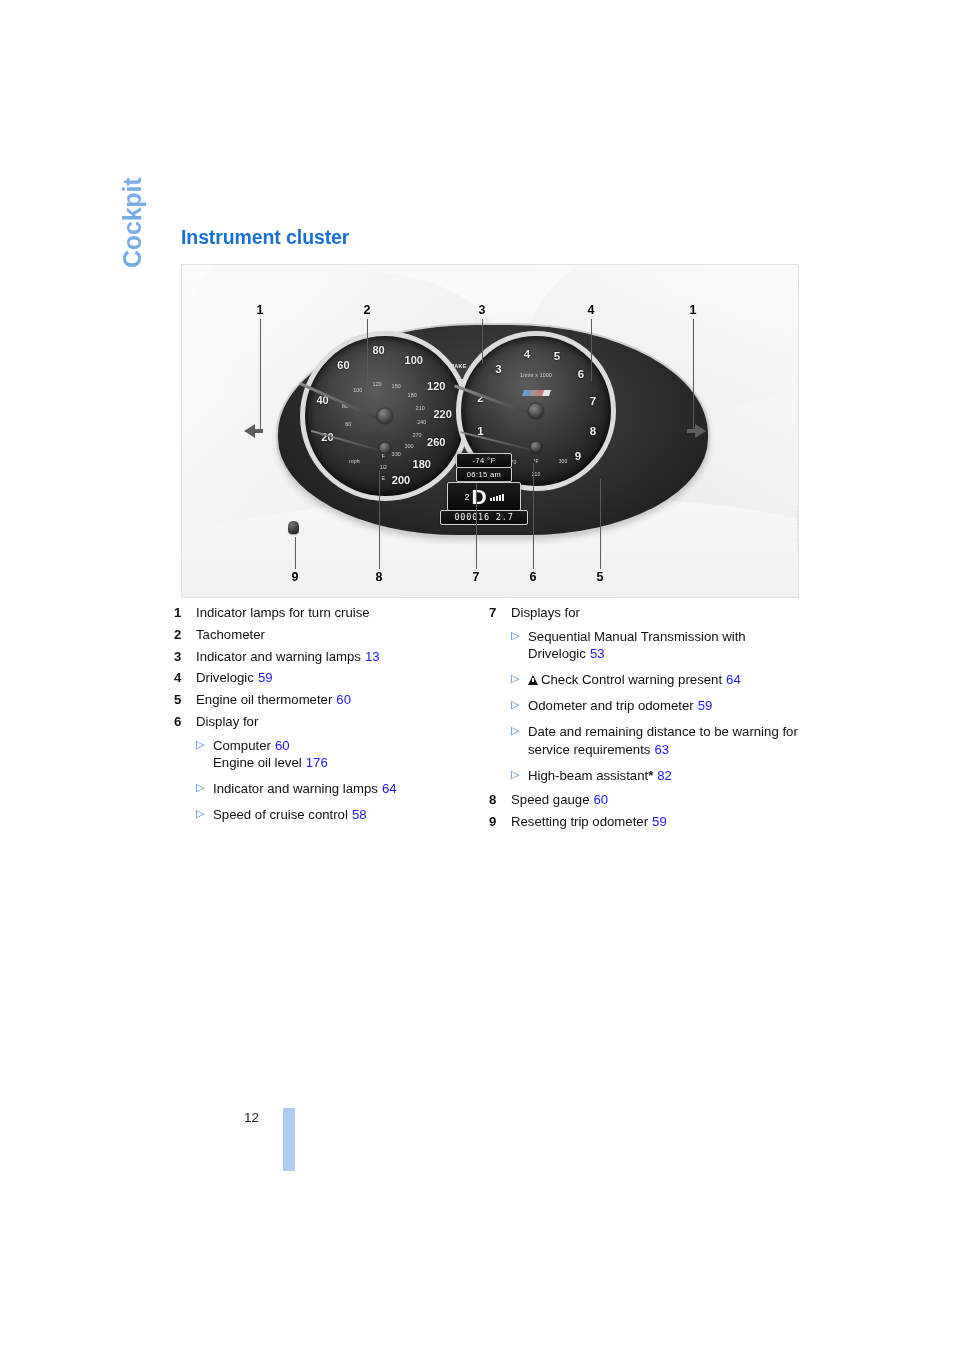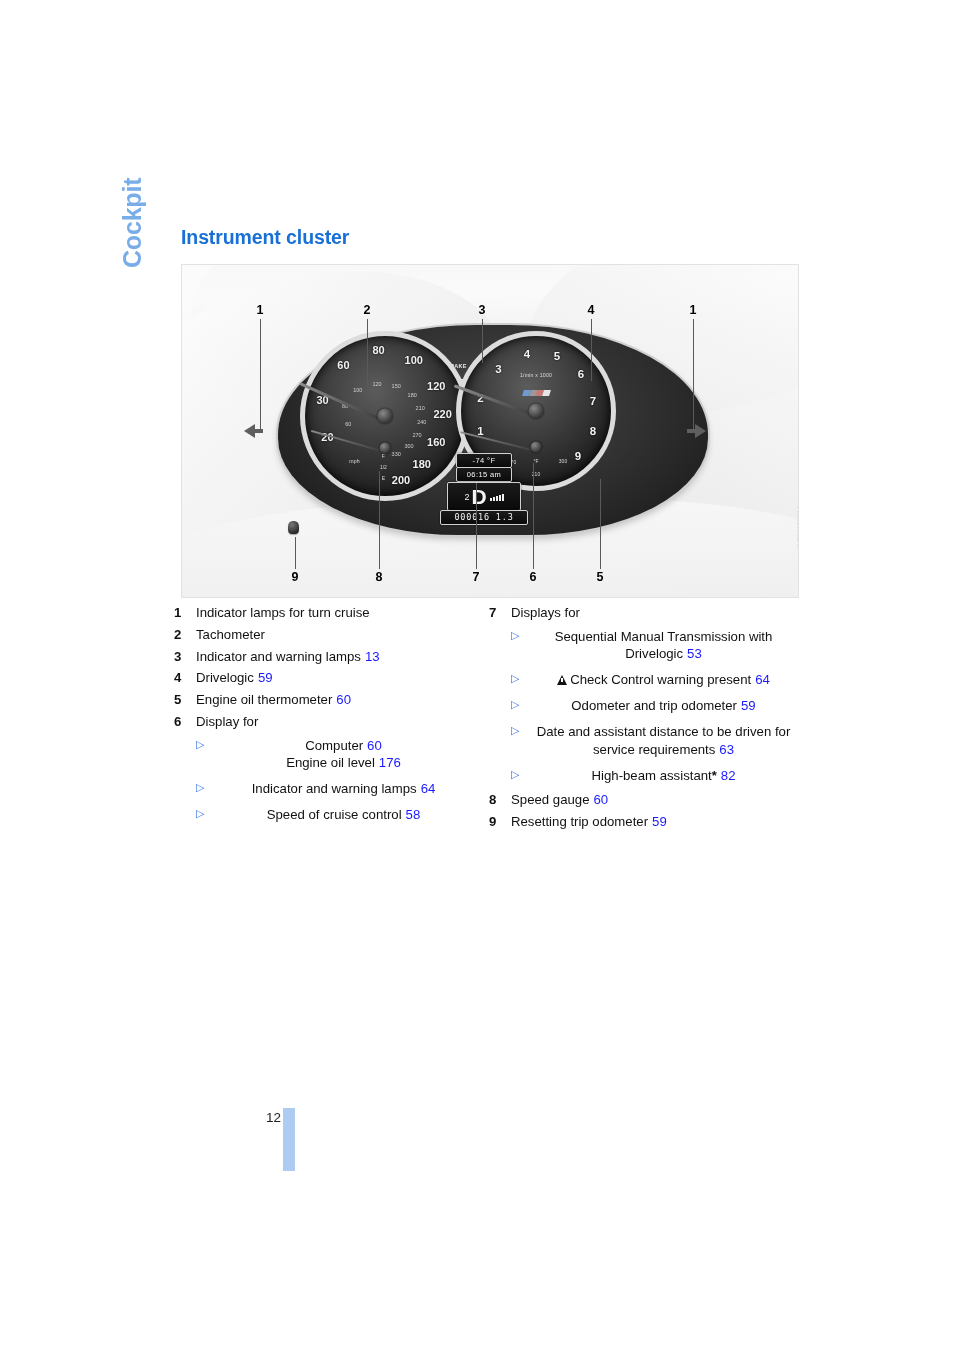--- a/index.html
+++ b/index.html
@@ -303,21 +303,21 @@
     display: flex;
     margin-bottom: 8.6px;
     margin-left: 22px;
   }
   .bullet-tri {
     flex: 0 0 17px;
     color: #2f6fe0;
     font-size: 11px;
     line-height: 15px;
   }
-  .sub-text { flex: 1; line-height: 1.32; text-align: center; }
+  .sub-text { flex: 1; line-height: 1.32; }
   .warn-tri {
     display: inline-block;
     width: 0; height: 0;
     border-left: 5.5px solid transparent;
     border-right: 5.5px solid transparent;
     border-bottom: 10px solid #111;
     position: relative;
     top: 1px;
     margin-right: 3px;
   }
@@ -326,21 +326,21 @@
     position: absolute;
     left: -0.8px; top: 3px;
     width: 1.6px; height: 4px;
     background: #fff;
   }
   .asterisk { font-weight: bold; font-size: 13px; }
 
   
   .folio {
     position: absolute;
-    left: 266px; top: 1110px;
+    left: 244px; top: 1110px;
     font-size: 13.5px;
     color: #222;
   }
   .folio-bar {
     position: absolute;
     left: 283px; top: 1108px;
     width: 12px; height: 63px;
     background: #aecbf2;
   }
 </style>
@@ -378,27 +378,27 @@
     <span class="lamp" style="font-size:8px;">☹</span>
   </div>
   <div class="lamp-row" style="left:246px; top:128px;">
     <span class="lamp lamp-circ" style="font-size:4px;">(P)</span>
   </div>
 
   <div class="gauge speedo">
     <div class="gauge-ring"></div>
 
     <div class="tick-num mph" style="left:14%;  top:63%;">20</div>
-    <div class="tick-num mph" style="left:11%;  top:40%;">30</div>
+    <div class="tick-num mph" style="left:11%;  top:40%;">40</div>
     <div class="tick-num mph" style="left:24%;  top:18%;">60</div>
     <div class="tick-num mph" style="left:46%;  top:9%;">80</div>
     <div class="tick-num mph" style="left:68%;  top:15%;">100</div>
     <div class="tick-num mph" style="left:82%;  top:31%;">120</div>
     <div class="tick-num mph" style="left:86%;  top:49%;">220</div>
-    <div class="tick-num mph" style="left:82%;  top:66%;">160</div>
+    <div class="tick-num mph" style="left:82%;  top:66%;">260</div>
     <div class="tick-num mph" style="left:73%;  top:80%;">180</div>
     <div class="tick-num mph" style="left:60%;  top:90%;">200</div>
 
     <div class="tick-num kmh" style="left:27%; top:55%;">60</div>
     <div class="tick-num kmh" style="left:25%; top:44%;">80</div>
     <div class="tick-num kmh" style="left:33%; top:34%;">100</div>
     <div class="tick-num kmh" style="left:45%; top:30%;">120</div>
     <div class="tick-num kmh" style="left:57%; top:31%;">150</div>
     <div class="tick-num kmh" style="left:67%; top:37%;">180</div>
     <div class="tick-num kmh" style="left:72%; top:45%;">210</div>
@@ -464,21 +464,21 @@
           <i style="height:4px"></i>
           <i style="height:5px"></i>
           <i style="height:6px"></i>
           <i style="height:7px"></i>
       </span>
     </div>
   </div>
 
   <div class="lcd lcd-odo">
     <span>000016</span>
-    <span>1.3</span>
+    <span>2.7</span>
   </div>
 
   <div class="turn-arrow turn-left" style="left:62px; top:159px;"></div>
   <div class="turn-tail" style="left:73px; top:164px;"></div>
   <div class="turn-arrow turn-right" style="left:513px; top:159px;"></div>
   <div class="turn-tail" style="left:505px; top:164px;"></div>
 
   <div class="reset-pin"></div>
 
   <div class="callout" style="left:78px; top:38px;">1</div>
@@ -577,21 +577,21 @@
     <div class="sub-entry">
       <span class="bullet-tri">▷</span>
       <span class="sub-text"><span class="warn-tri"></span><span>Check Control warning present</span><span class="ref">64</span></span>
     </div>
     <div class="sub-entry">
       <span class="bullet-tri">▷</span>
       <span class="sub-text"><span>Odometer and trip odometer</span><span class="ref">59</span></span>
     </div>
     <div class="sub-entry">
       <span class="bullet-tri">▷</span>
-      <span class="sub-text"><span>Date and assistant distance to be driven for service requirements</span><span class="ref">63</span></span>
+      <span class="sub-text"><span>Date and remaining distance to be warning for service requirements</span><span class="ref">63</span></span>
     </div>
     <div class="sub-entry">
       <span class="bullet-tri">▷</span>
       <span class="sub-text"><span>High-beam assistant</span><span class="asterisk">*</span><span class="ref">82</span></span>
     </div>
   </div>
 
   <div class="entry">
     <span class="entry-num">8</span>
     <span class="entry-text"><span>Speed gauge</span><span class="ref">60</span></span>

